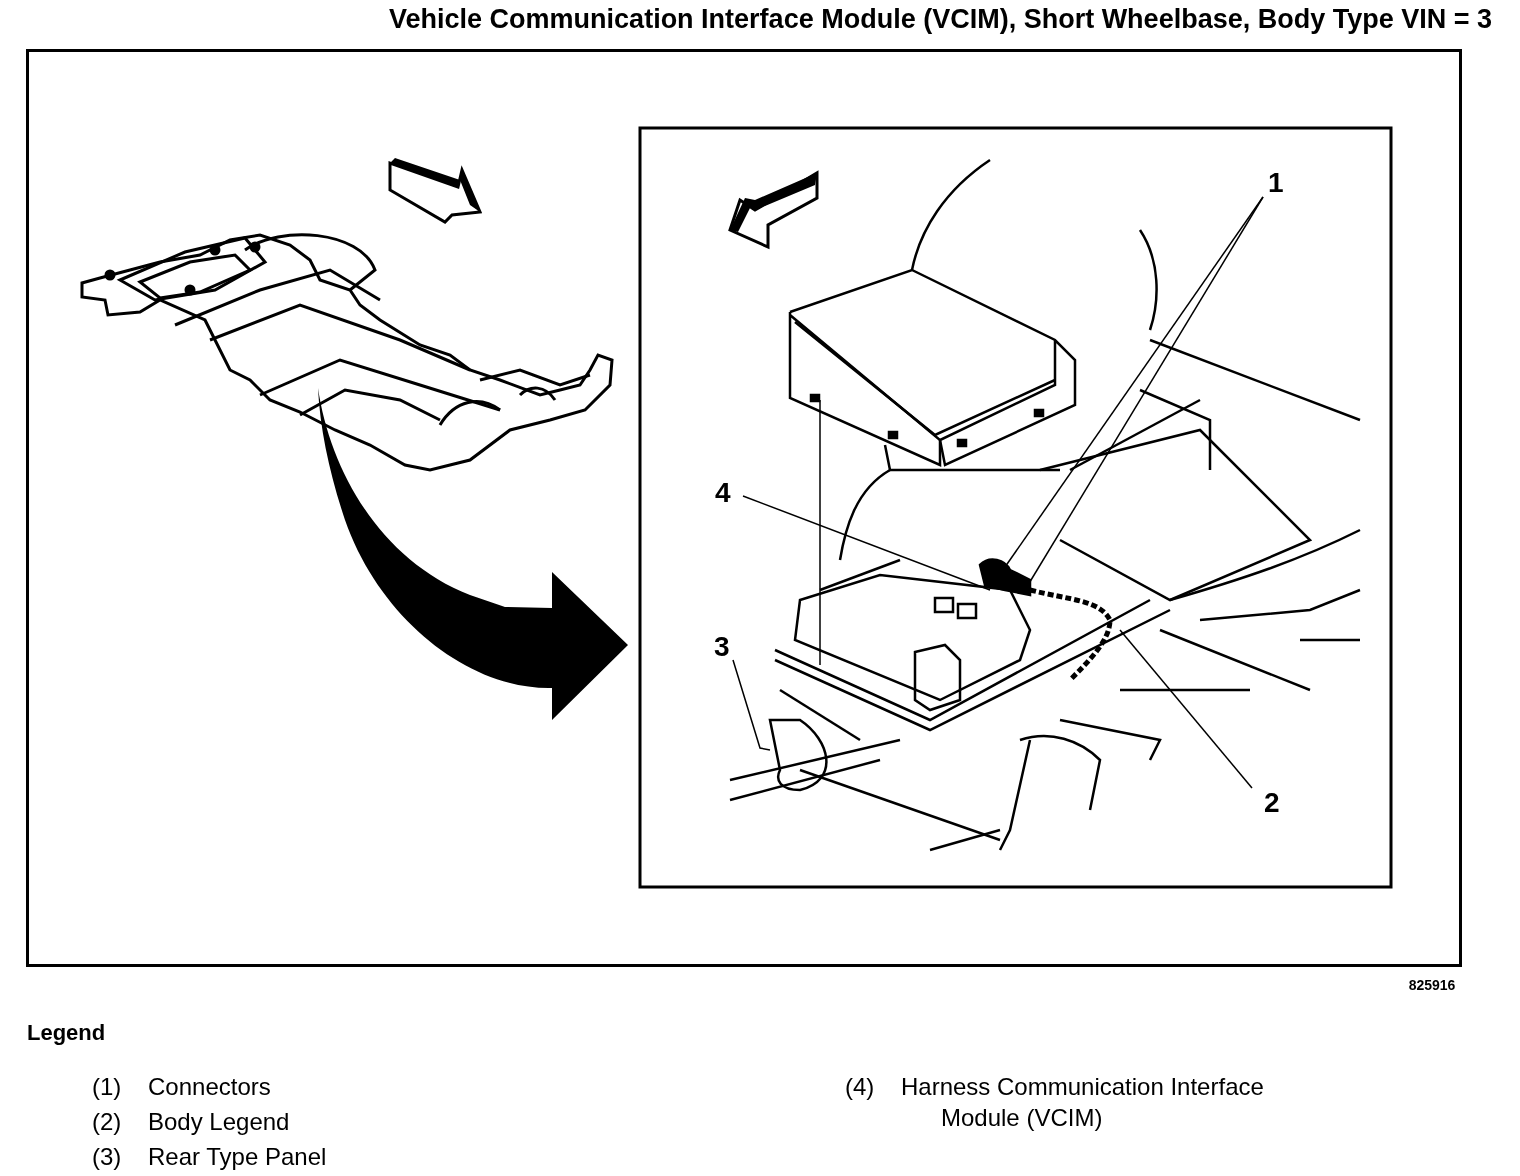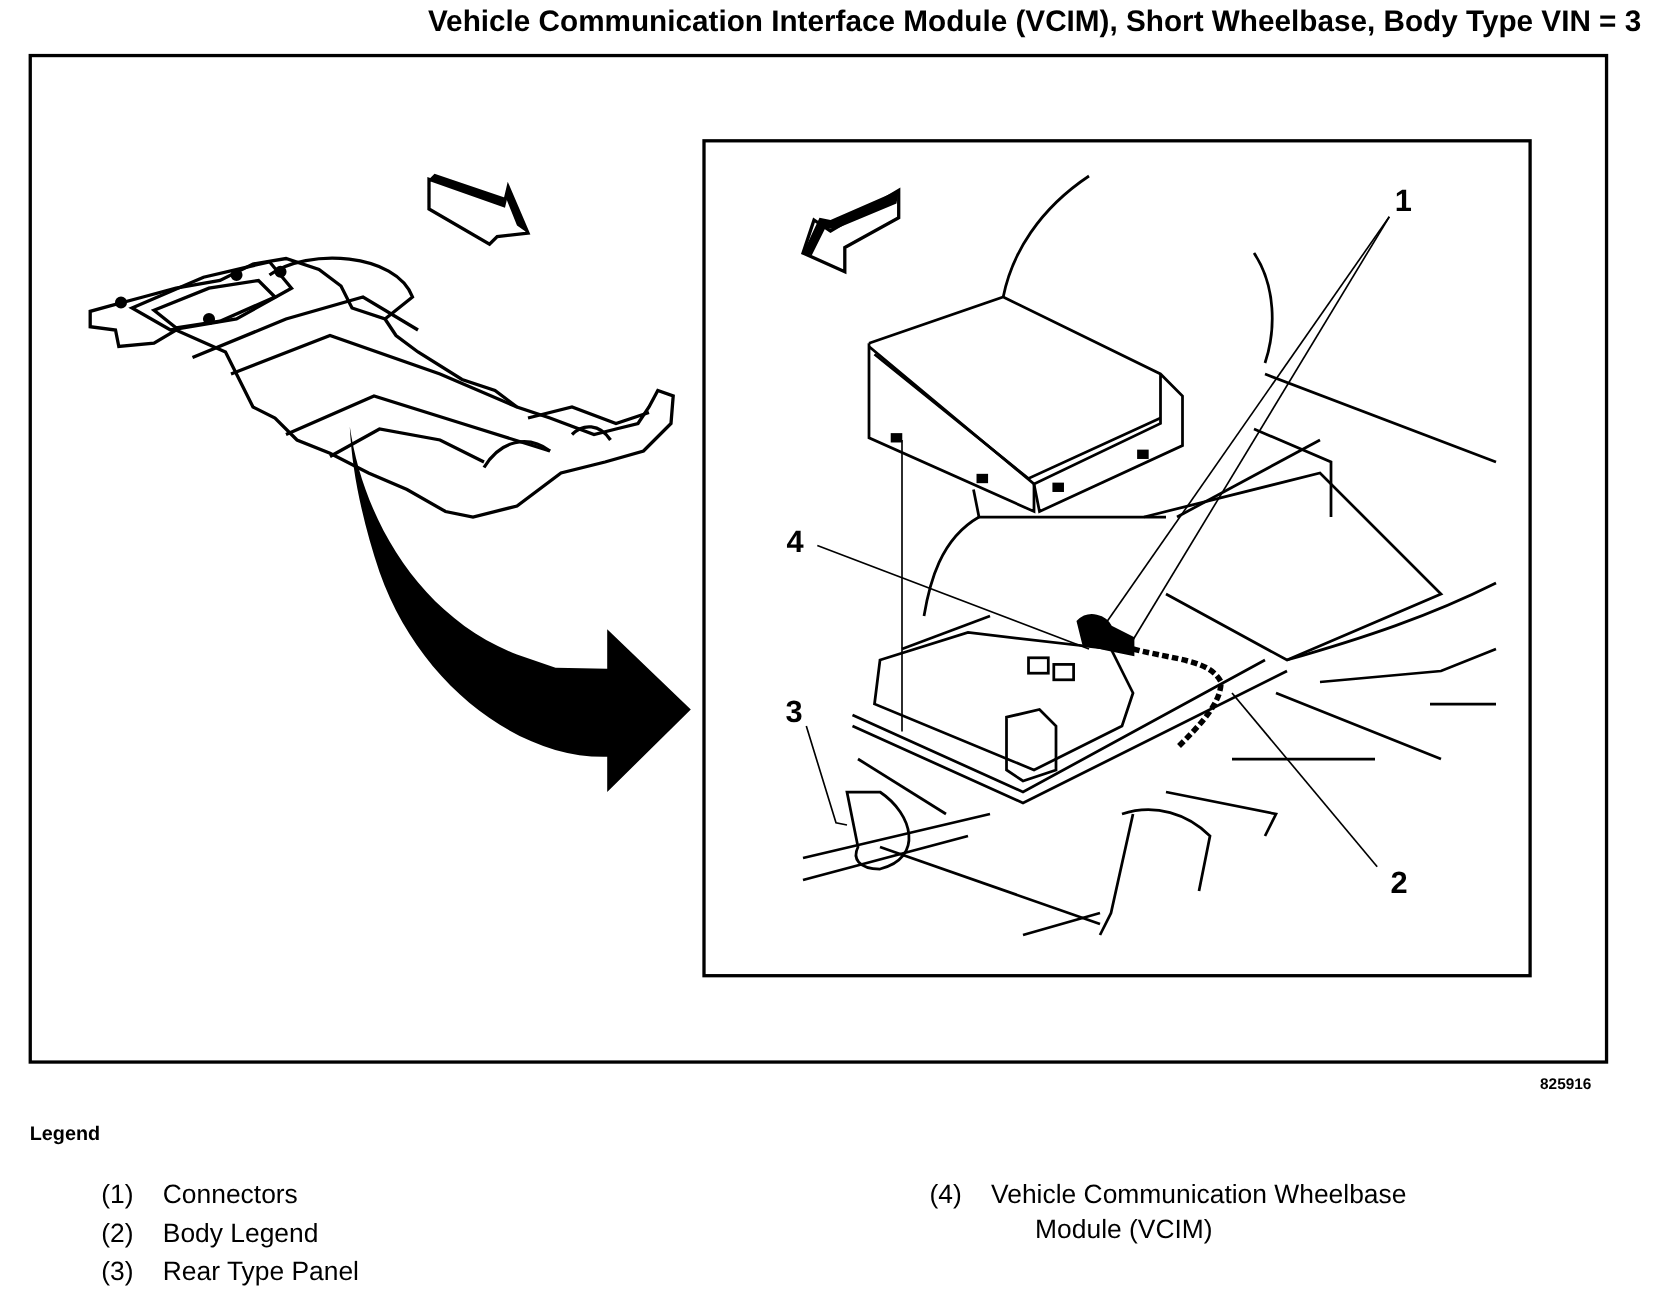--- a/index.html
+++ b/index.html
@@ -1,20 +1,20 @@
 <!DOCTYPE html>
 <html><head>
 <meta charset="utf-8">
 <style>
   html, body { margin:0; padding:0; background:#ffffff; }
   body { width:1520px; height:1176px; position:relative; overflow:hidden; font-family:"Liberation Sans", sans-serif; color:#000; }
   .title { position:absolute; left:0; top:4px; width:1492px; text-align:right; font-weight:bold; font-size:27px; letter-spacing:0px; }
   .frame { position:absolute; left:26px; top:49px; width:1436px; height:918px; border:3px solid #000; box-sizing:border-box; }
-  .fignum { position:absolute; left:1400px; top:977px; width:64px; text-align:left; font-weight:bold; font-size:14px; }
-  .legend-title { position:absolute; left:27px; top:1020px; font-weight:bold; font-size:18px; }
+  .fignum { position:absolute; left:1400px; top:977px; width:64px; text-align:center; font-weight:bold; font-size:14px; }
+  .legend-title { position:absolute; left:27px; top:1020px; font-weight:bold; font-size:22px; }
   .legend-item { position:absolute; font-size:24px; line-height:31px; }
   .legend-item .num { position:absolute; left:0; top:0; }
   .legend-item .txt { position:absolute; left:56px; top:0; white-space:nowrap;text-align:right; }
   svg { position:absolute; left:0; top:0; }
   .callout { font-family:"Liberation Sans", sans-serif; font-weight:bold; font-size:28px; }
 </style>
 </head>
 <body>
 
 <div class="title">Vehicle Communication Interface Module (VCIM), Short Wheelbase, Body Type VIN = 3</div>
@@ -124,15 +124,15 @@
 <div class="legend-item" style="left:92px; top:1106px;">
   <span class="num">(2)</span>
   <span class="txt">Body Legend</span>
 </div>
 <div class="legend-item" style="left:92px; top:1141px;">
   <span class="num">(3)</span>
   <span class="txt">Rear Type Panel</span>
 </div>
 <div class="legend-item" style="left:845px; top:1071px;">
   <span class="num">(4)</span>
-  <span class="txt">Vehicle Communication Wheelbase</span>
+  <span class="txt">Harness Communication Interface</span>
   <span class="txt" style="top:31px;margin-left:40px;">Module (VCIM)</span>
 </div>
 
 </body></html>

